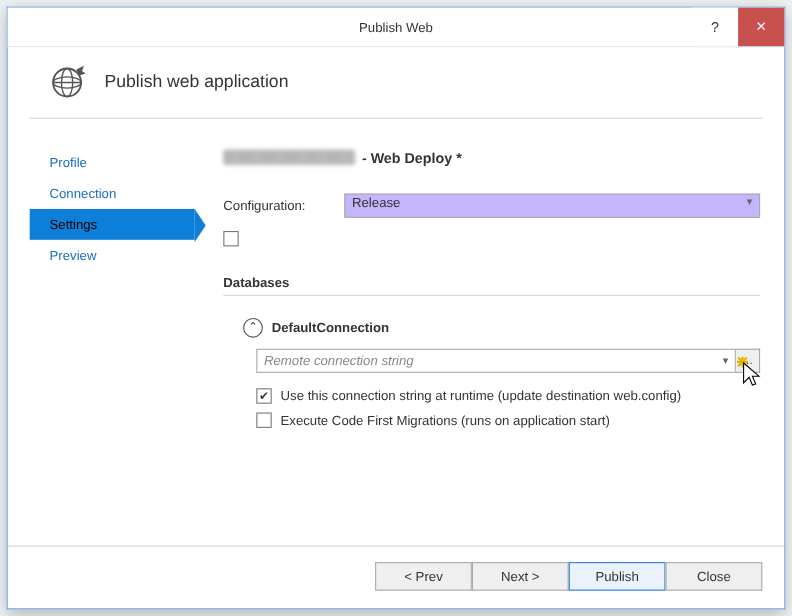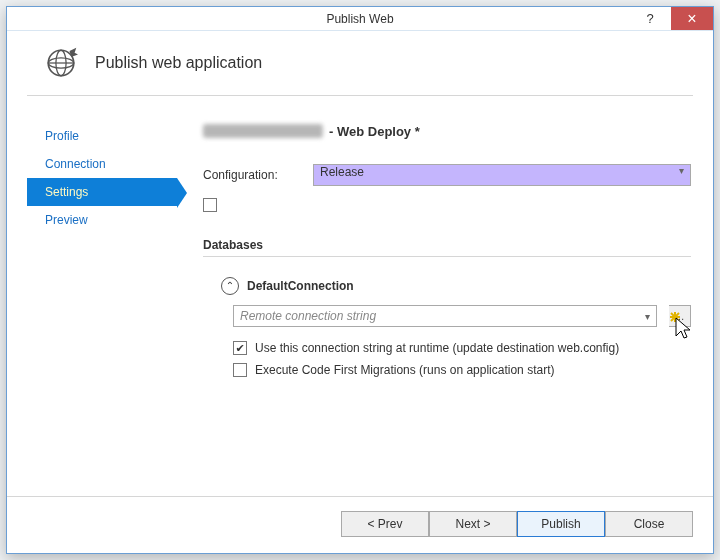--- a/index.html
+++ b/index.html
@@ -13,21 +13,21 @@
   }
   .window {
     position: absolute; left: 6px; top: 6px; right: 6px; bottom: 6px;
     background: #fff;
     border: 1px solid #6a9ed4;
     box-shadow: 0 4px 14px rgba(0,0,0,0.25);
     display: flex; flex-direction: column;
   }
   
   .titlebar {
-    height: 24px;
+    height: 36px;
     background: #fff;
     border-bottom: 1px solid #d9e6f2;
     display: flex; align-items: center;
     position: relative;
   }
   .titlebar .title {
     position: absolute; left: 0; right: 0; text-align: center;
     color: #333; font-size: 12px;
   }
   .titlebar .controls {
@@ -57,21 +57,21 @@
   
   .body {
     flex:1 1 auto; display:flex; padding: 10px 20px 0 20px; overflow:hidden;
   }
   .sidebar { width:150px; padding-top: 16px; position:relative; }
   .side-item {
     color:#1a6fc4; padding:7px 14px 7px 18px; font-size:12px; cursor:pointer;
     position:relative;
   }
   .side-item.active {
-    background:#0e7fd8; color:#fef9c3;
+    background:#0e7fd8; color:#000000;
   }
   .side-item.active::after {
     content:""; position:absolute; right:-10px; top:0; width:0; height:0;
     border-top:15px solid transparent;
     border-bottom:15px solid transparent;
     border-left:10px solid #0e7fd8;
   }
   .main { flex:1; padding: 14px 2px 0 26px; color:#333;}
   .main .site-row { height:22px; display:flex; align-items:center; gap:6px; }
   .blur {
@@ -104,21 +104,21 @@
 
   .db-block { margin: 20px 0 0 18px; }
   .db-title-row { display:flex; align-items:center; gap:8px; }
   .chevron-circle {
     width:18px; height:18px; border:1.5px solid #555; border-radius:50%;
     display:flex; align-items:center; justify-content:center;
   }
   .chevron-circle span { font-size:10px; line-height:1; color:#333; }
   .db-name { font-weight:700; font-size:12px; }
 
-  .conn-row { display:flex; align-items:stretch; margin:10px 0 0 12px; gap:12px; }
+  .conn-row { display:flex; align-items:stretch; margin:10px 0 0 12px; gap:0; }
   .conn-input {
     flex:1; border:1px solid #a9a9a9; height:22px; padding:0 6px;
     display:flex; align-items:center; justify-content:space-between;
     color:#888; font-style:italic; background:#fff;
   }
   .conn-input .chev { font-style:normal; color:#666; font-size:10px; }
   .browse-btn {
     width:22px; height:22px; border:1px solid #a9a9a9; border-left:none;
     display:flex; align-items:center; justify-content:center; background:#efefef;
     font-size:10px; color:#333; position:relative;

